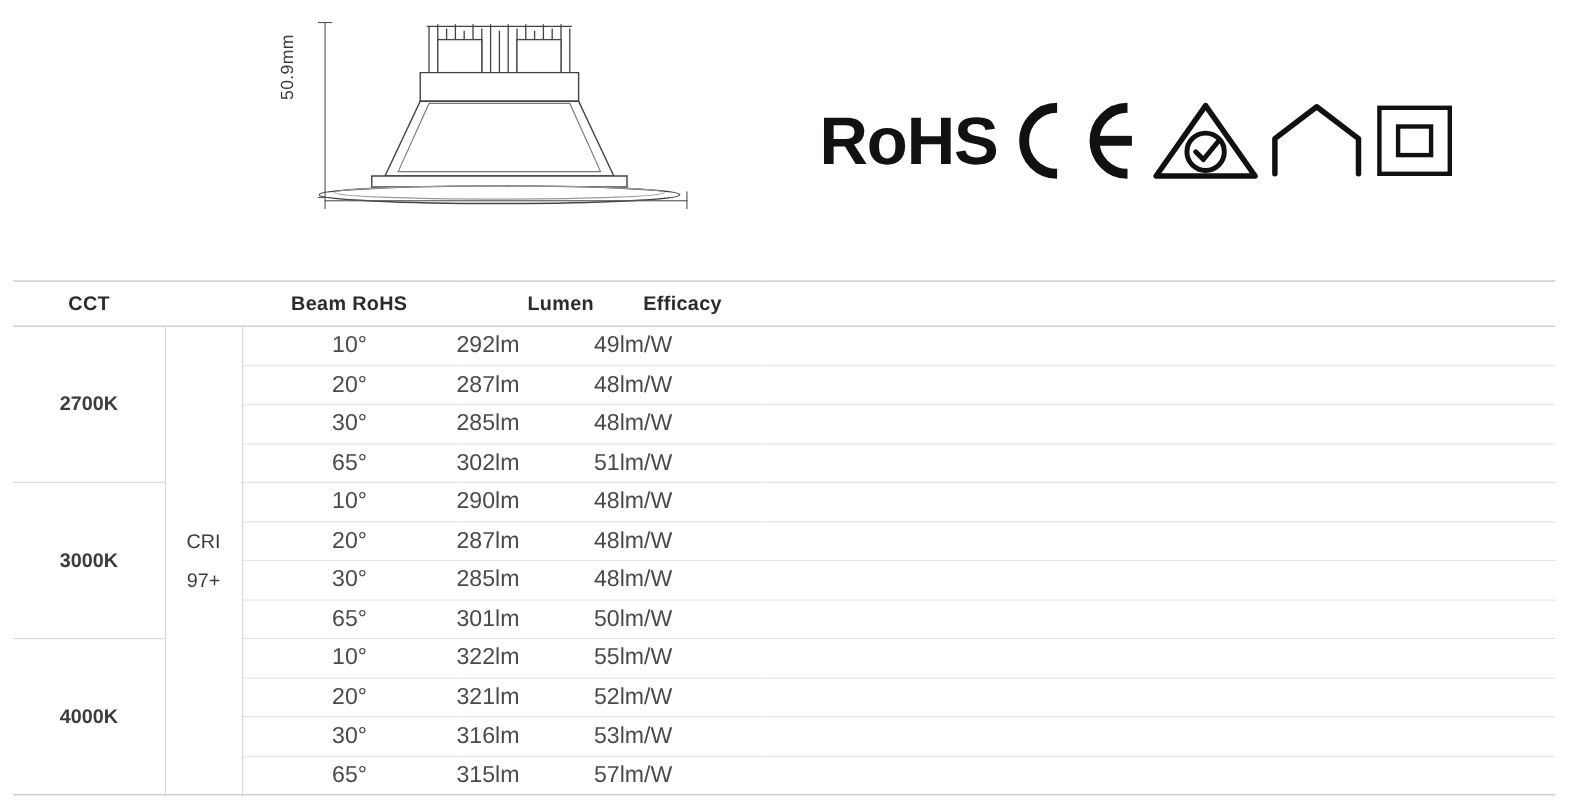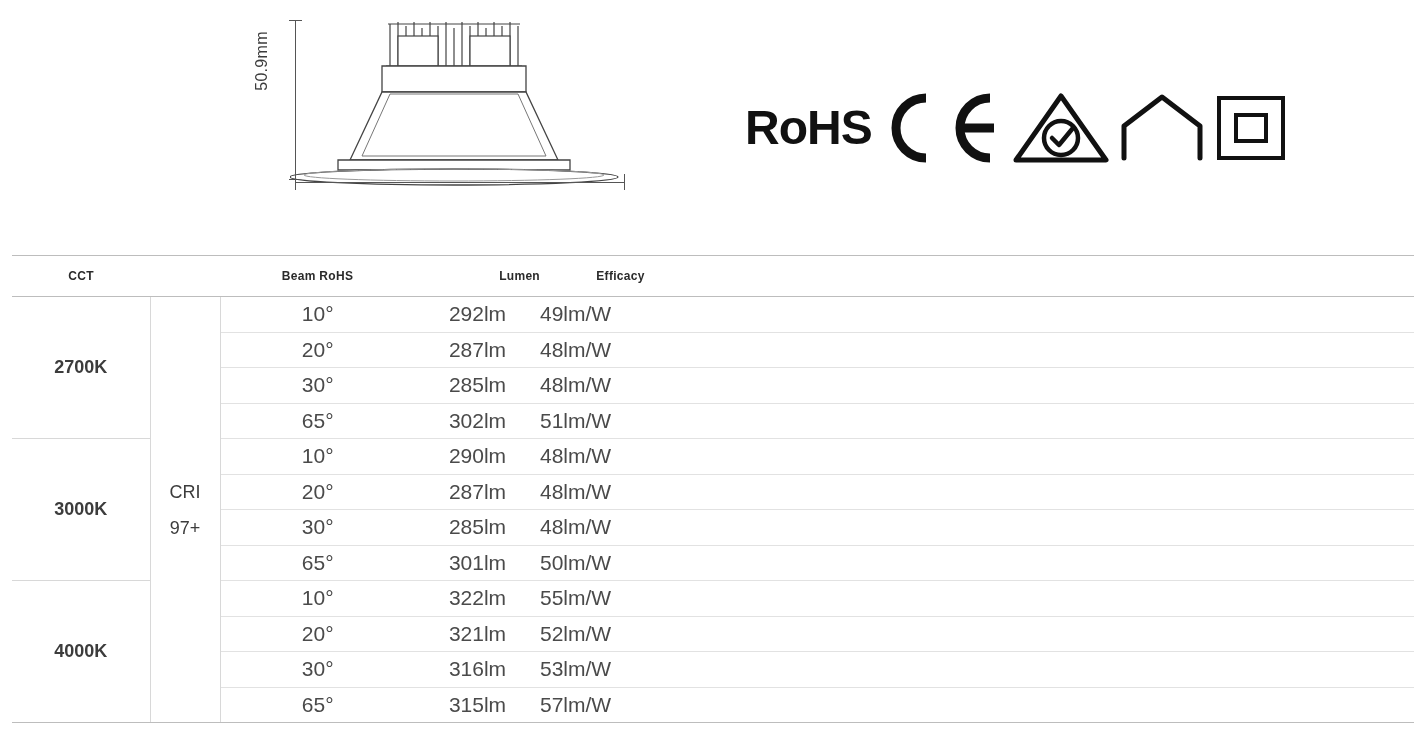--- a/index.html
+++ b/index.html
@@ -156,21 +156,21 @@
     border-radius: 0 50% 50% 0;
   }
   .seoul-led {
     margin-top: 8px;
     font-size: 16px;
     font-weight: bold;
     color: #111;
     letter-spacing: .5px;
   }
   .rohs-text {
-    font-size: 48px;
+    font-size: 61px;
     font-weight: bold;
     color: #111;
     letter-spacing: -1px;
     line-height: 1;
     margin-right: 6px;
   }
   .ce-mark {
     margin-right: 10px;
     display: flex;
     align-items: center;
@@ -185,21 +185,21 @@
     border-collapse: collapse;
     width: 1402px;
     font-size: 17px;
   }
   table.spec th, table.spec td {
     padding: 0;
     margin: 0;
   }
   .hdr-row th {
     height: 40px;
-    font-size: 12px;
+    font-size: 18px;
     font-weight: bold;
     color: #2b2b2b;
     letter-spacing: .3px;
     border-top: 1.5px solid #bdbdbd;
     border-bottom: 1.5px solid #bdbdbd;
     vertical-align: middle;
   }
   .hdr-cct { width: 138px; text-align: center; }
   .hdr-cri { width: 70px; }
   .hdr-beam { width: 195px; text-align: center; }
@@ -227,21 +227,21 @@
     line-height: 2.0;
   }
   td.beam, td.lumen, td.eff, td.rest {
     height: 34.5px;
     border-bottom: 1px solid #e2e2e2;
     color: #4a4a4a;
     font-size: 21px;
     vertical-align: middle;
   }
   td.beam { text-align: center; }
-  td.lumen { text-align: center; }
+  td.lumen { }
   td.eff { text-align: left; padding-left: 8px; }
   tr.last-row td.beam, tr.last-row td.lumen, tr.last-row td.eff, tr.last-row td.rest {
     border-bottom: 1.5px solid #bdbdbd;
   }
 </style>
 </head>
 <body>
 
 <div class="top-area">
 

